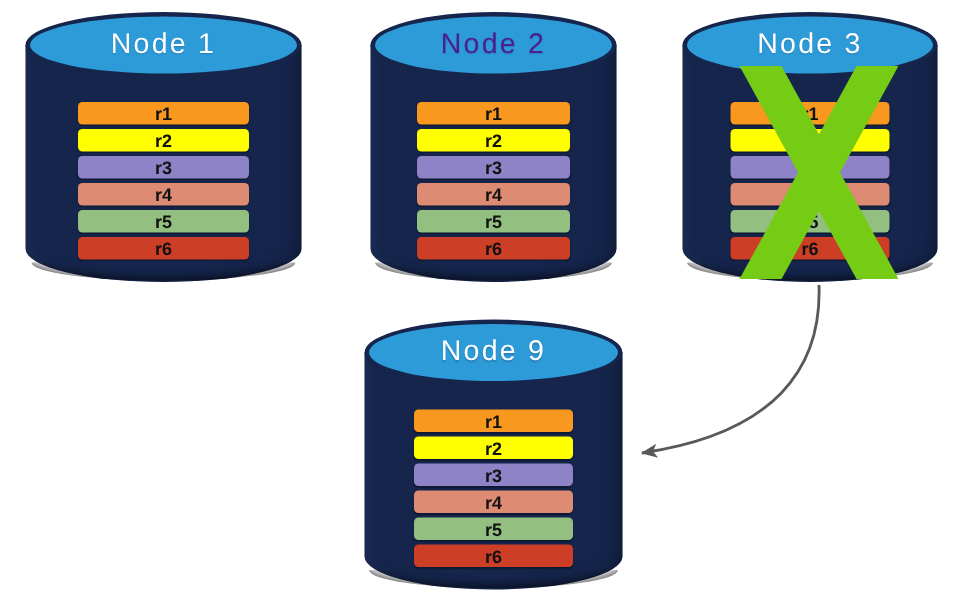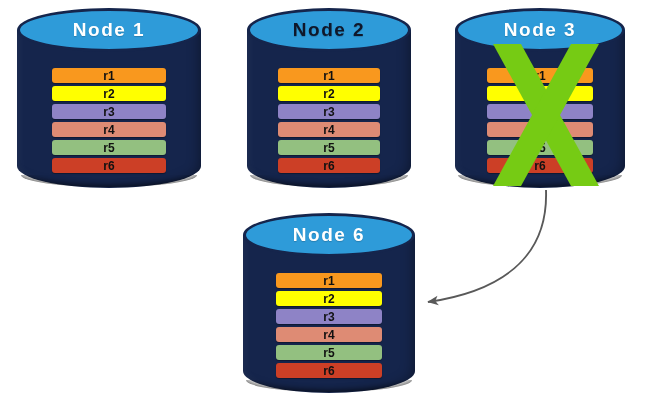--- a/index.html
+++ b/index.html
@@ -52,21 +52,21 @@
     border: 3px solid #15254C;
     border-radius: 50%;
     box-sizing: border-box;
     display: flex;
     align-items: center;
     justify-content: center;
     z-index: 3;
   }
   .node-title {
     color: #ffffff;
-    font-weight: bold;
+    font-weight: normal;
     font-size: 19px;
     letter-spacing: 1.5px;
     white-space: nowrap;
     text-shadow: 0 1px 1px rgba(0,0,0,.18);
   }
   .records {
     position: absolute;
     left: 0;
     right: 0;
     top: 60px;
@@ -124,21 +124,21 @@
       <div class="record" style="background: rgb(142, 131, 198);">r3</div>
       <div class="record" style="background: rgb(222, 139, 116);">r4</div>
       <div class="record" style="background: rgb(147, 192, 128);">r5</div>
       <div class="record" style="background: rgb(204, 63, 38);">r6</div>
     </div>
   </div>
 
   <div class="node" style="left:247px; top:8px; width:164px; height:180px;">
     <div class="node-body" style="background: rgb(21, 37, 76);"></div>
     <div class="node-top" style="background: rgb(46, 155, 217); border-color: rgb(21, 37, 76);">
-      <span class="node-title" style="color: #0f172a;">Node  2</span>
+      <span class="node-title" style="color: #4c1d95;">Node  2</span>
     </div>
     <div class="records">
       <div class="record" style="background: rgb(249, 152, 30);">r1</div>
       <div class="record" style="background: rgb(255, 255, 0);">r2</div>
       <div class="record" style="background: rgb(142, 131, 198);">r3</div>
       <div class="record" style="background: rgb(222, 139, 116);">r4</div>
       <div class="record" style="background: rgb(147, 192, 128);">r5</div>
       <div class="record" style="background: rgb(204, 63, 38);">r6</div>
     </div>
   </div>
@@ -161,21 +161,21 @@
   <svg class="x-mark" style="left:487px; top:44px;" width="118" height="148" viewBox="0 0 118 148">
     <g id="x-strokes" stroke-linejoin="miter" fill="#76CB14">
       <polygon points="6,0 34,0 112,142 84,142"></polygon>
       <polygon points="84,0 112,0 34,142 6,142"></polygon>
     </g>
   </svg>
 
   <div class="node" style="left:243px; top:213px; width:172px; height:180px;">
     <div class="node-body" style="background: rgb(21, 37, 76);"></div>
     <div class="node-top" style="background: rgb(46, 155, 217); border-color: rgb(21, 37, 76);">
-      <span class="node-title" style="color: rgb(255, 255, 255);">Node  6</span>
+      <span class="node-title" style="color: rgb(255, 255, 255);">Node  9</span>
     </div>
     <div class="records">
       <div class="record" style="background: rgb(249, 152, 30);">r1</div>
       <div class="record" style="background: rgb(255, 255, 0);">r2</div>
       <div class="record" style="background: rgb(142, 131, 198);">r3</div>
       <div class="record" style="background: rgb(222, 139, 116);">r4</div>
       <div class="record" style="background: rgb(147, 192, 128);">r5</div>
       <div class="record" style="background: rgb(204, 63, 38);">r6</div>
     </div>
   </div>

